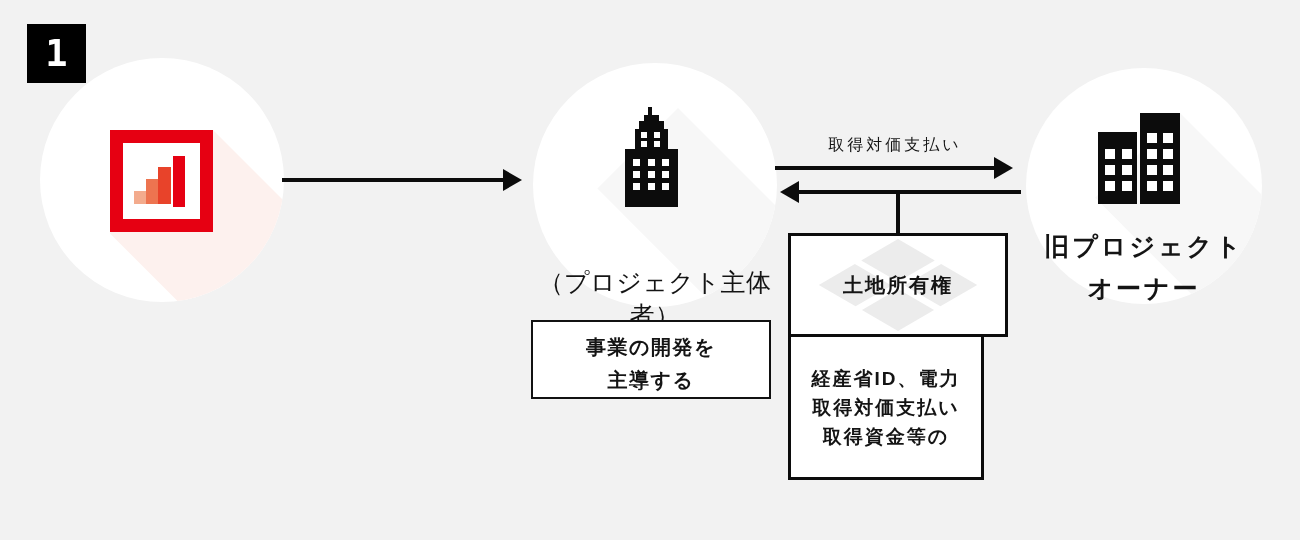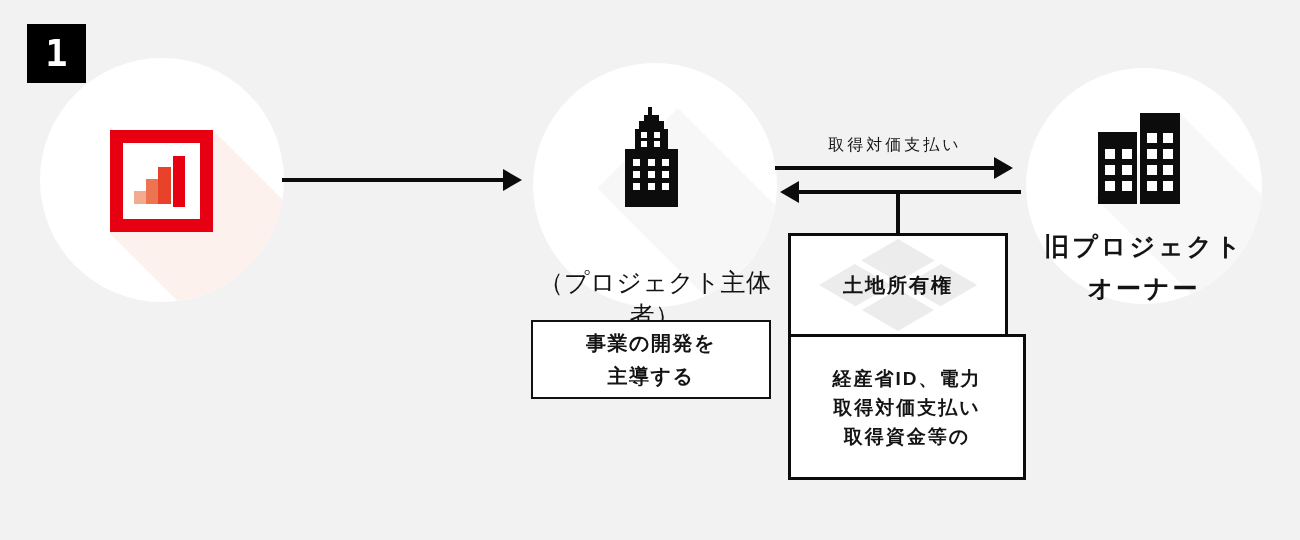--- a/index.html
+++ b/index.html
@@ -67,28 +67,28 @@
   .borrower-sub{left:523px;top:266px;width:264px;font-size:25px;font-weight:normal;letter-spacing:0.5px;}
   .owner-title{left:1016px;top:225px;width:256px;font-size:25px;font-weight:bold;line-height:42px;letter-spacing:3px;}
   
   .box{
     position:absolute;background:#fff;box-sizing:border-box;
     display:flex;flex-direction:column;align-items:center;justify-content:center;
     text-align:center;font-weight:bold;color:#141414;
   }
   .note-box{
     left:531px;top:320px;width:240px;height:79px;
-    border:2px solid #111;font-size:20px;line-height:33px;letter-spacing:1.5px;
+    border:2px solid #111;font-size:20px;line-height:33px;letter-spacing:1.5px;justify-content:flex-end;
   }
   .land-box{
     left:788px;top:233px;width:220px;height:104px;
     border:3px solid #0c0c0c;font-size:20px;letter-spacing:2px;
   }
   .meti-box{
-    left:788px;top:334px;width:238px;height:146px;
+    left:788px;top:334px;width:196px;height:146px;
     border:3px solid #0c0c0c;font-size:19px;line-height:29px;letter-spacing:2px;
   }
   .box .line{position:relative;z-index:1;}
   
   .parcel{
     position:absolute;left:50%;top:50%;width:112px;height:112px;
     margin-left:-56px;margin-top:-56px;
     transform:scaleY(0.58) rotate(45deg);
     display:grid;grid-template-columns:1fr 1fr;grid-template-rows:1fr 1fr;gap:9px;
     z-index:0;

